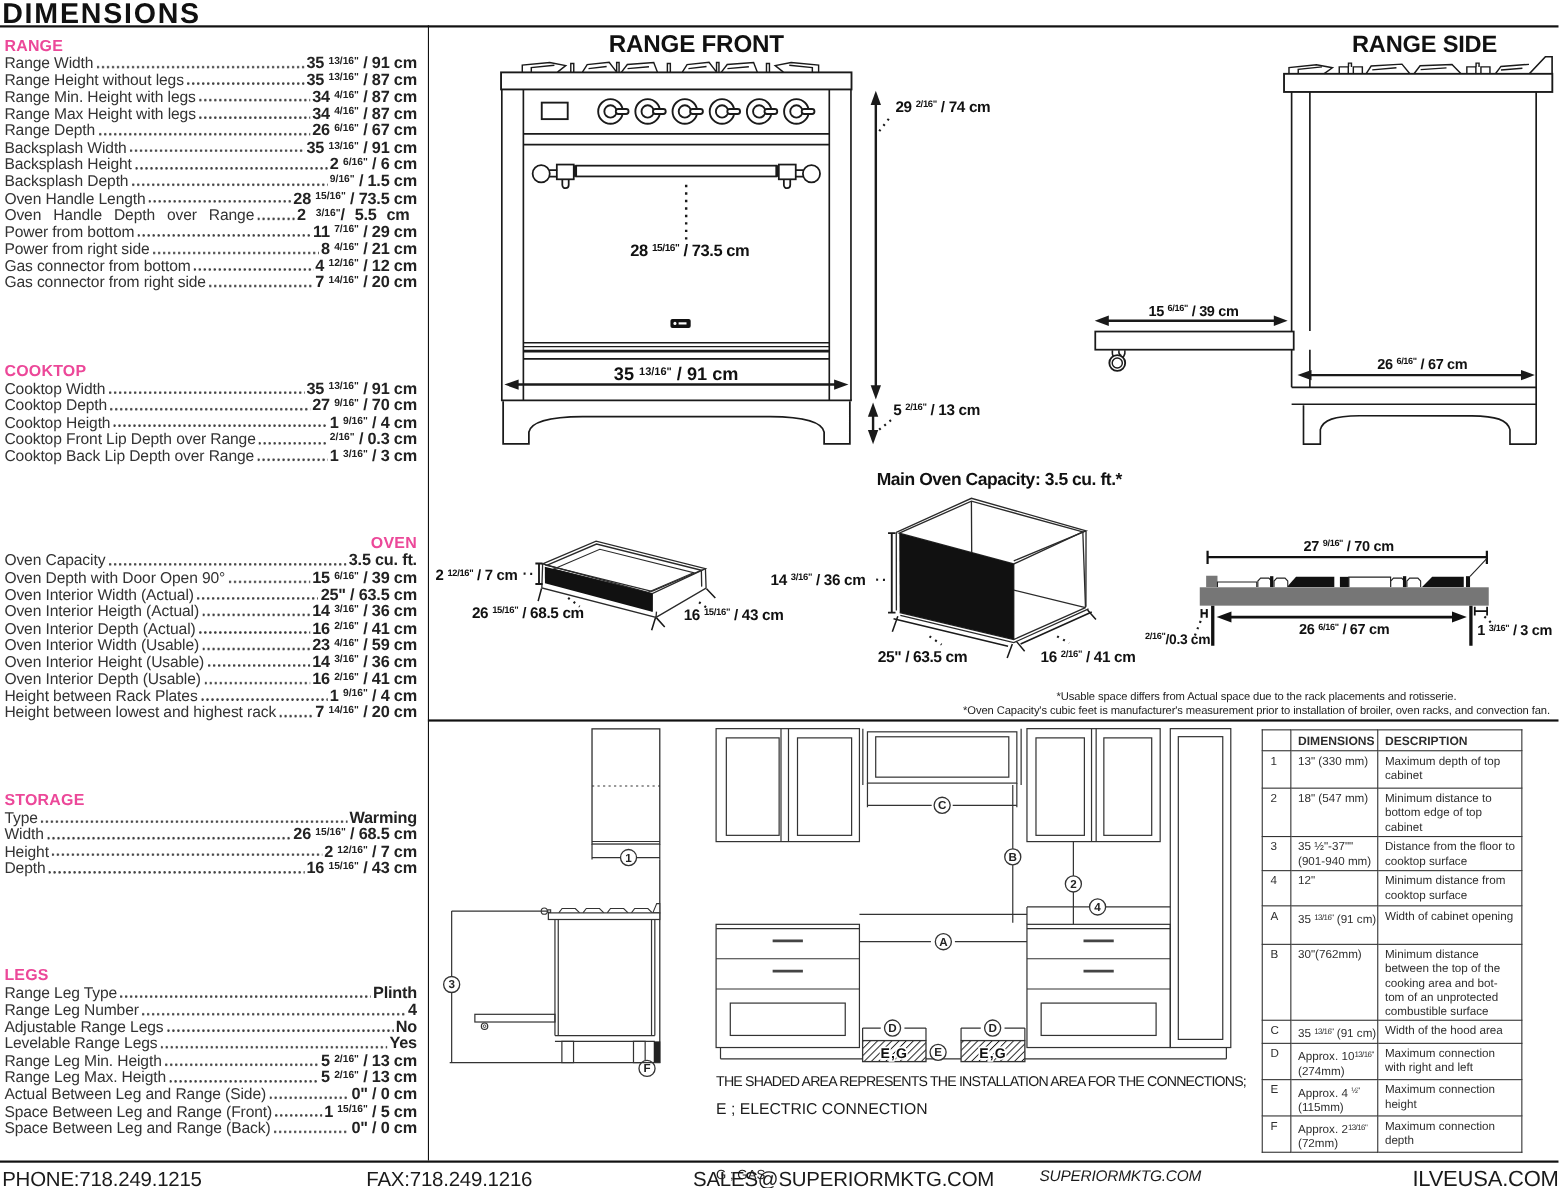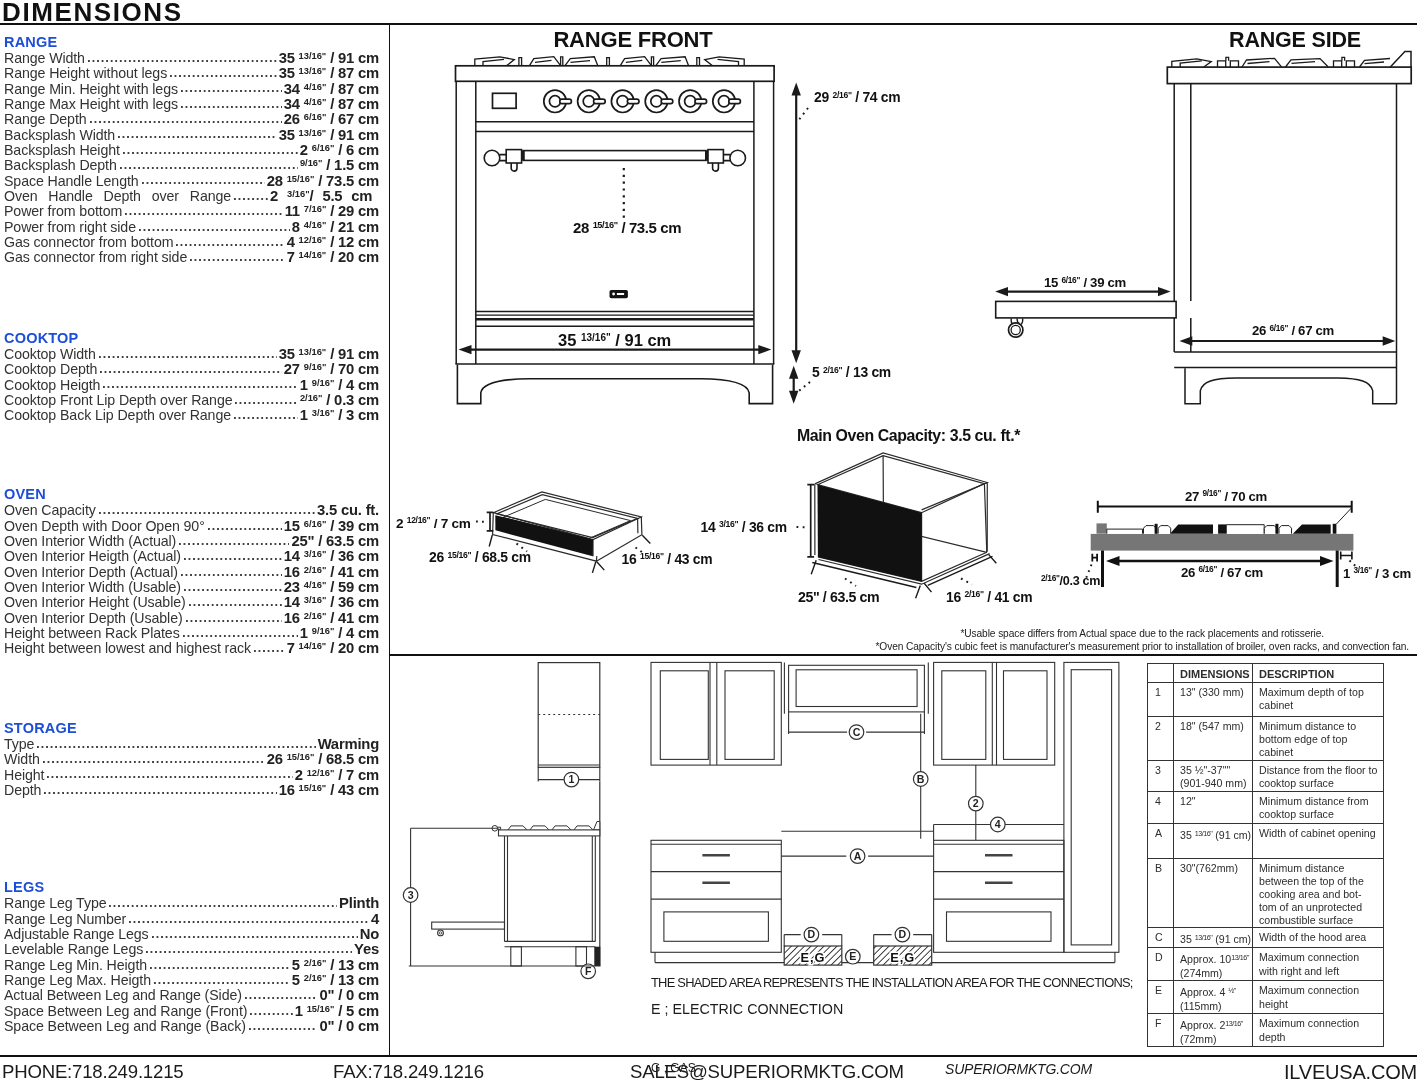--- a/index.html
+++ b/index.html
@@ -1,21 +1,21 @@
 <!DOCTYPE html>
 <html><head>
 <meta charset="utf-8">
 <style>
   html,body{margin:0;padding:0;}
   body{width:1417px;height:1080px;position:relative;background:#fff;
        font-family:"Liberation Sans",sans-serif;color:#111;overflow:hidden;}
   .abs{position:absolute;}
   
   .sec{position:absolute;left:4px;width:375px;}
-  .sec h3{margin:0;font-size:14.5px;font-weight:bold;letter-spacing:.2px;height:15.4px;line-height:15.4px;color:#1d4ed8;}
+  .sec h3{margin:0;font-size:14.5px;font-weight:bold;letter-spacing:.2px;height:15.4px;line-height:15.4px;color:#ec4899;}
   .r{display:flex;align-items:baseline;height:15.35px;font-size:14.2px;color:#333;white-space:nowrap;}
   .r .l{letter-spacing:-0.1px;}
   .r .dots{flex:1;align-self:flex-end;height:4px;margin:0 2px 2.5px 3px;
      background-image:radial-gradient(circle at 1.1px 2px,#3f3f3f .95px,rgba(0,0,0,0) 1.25px);
      background-size:4.55px 4px;background-repeat:repeat-x;background-position:left bottom;}
   .r .v{font-weight:bold;font-size:14.8px;color:#222;letter-spacing:-0.2px;}
   .r .v sup{font-size:9.3px;font-weight:bold;vertical-align:4px;letter-spacing:0;}
   
   #tbl{position:absolute;left:1147px;top:663px;width:236px;border-collapse:collapse;
        table-layout:fixed;font-size:10.6px;color:#2d2d2d;}
@@ -79,21 +79,21 @@
       <span class="l">Backsplash Height</span>
       <span class="dots"></span>
       <span class="v">2 <sup>6/16"</sup> / 6 cm</span>
     </div>
  <div class="r">
       <span class="l">Backsplash Depth</span>
       <span class="dots"></span>
       <span class="v"><sup>9/16"</sup> / 1.5 cm</span>
     </div>
  <div class="r">
-      <span class="l">Space Handle Length</span>
+      <span class="l">Oven Handle Length</span>
       <span class="dots"></span>
       <span class="v">28 <sup>15/16"</sup> / 73.5 cm</span>
     </div>
  <div class="r">
       <span class="l" style="word-spacing:7px;">Oven Handle Depth over Range</span>
       <span class="dots" style="flex:0 0 34px;"></span>
       <span class="v" style="word-spacing:5px;">2 <sup>3/16"</sup>/ 5.5 cm</span>
     </div>
  <div class="r">
       <span class="l">Power from bottom</span>
@@ -139,21 +139,21 @@
       <span class="dots"></span>
       <span class="v"><sup>2/16"</sup> / 0.3 cm</span>
     </div>
  <div class="r">
       <span class="l">Cooktop Back Lip Depth over Range</span>
       <span class="dots"></span>
       <span class="v">1 <sup>3/16"</sup> / 3 cm</span>
     </div>
 </div>
 
-<div class="sec" style="top:487px;">
+<div class="sec" style="top:487px;text-align:right;">
  <h3>OVEN</h3>
  <div class="r">
       <span class="l">Oven Capacity</span>
       <span class="dots"></span>
       <span class="v">3.5 cu. ft.</span>
     </div>
  <div class="r">
       <span class="l">Oven Depth with Door Open 90°</span>
       <span class="dots"></span>
       <span class="v">15 <sup>6/16"</sup> / 39 cm</span>

